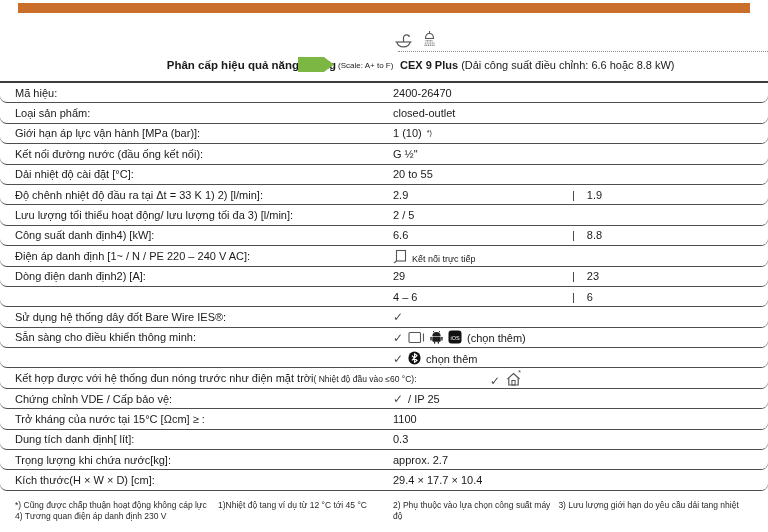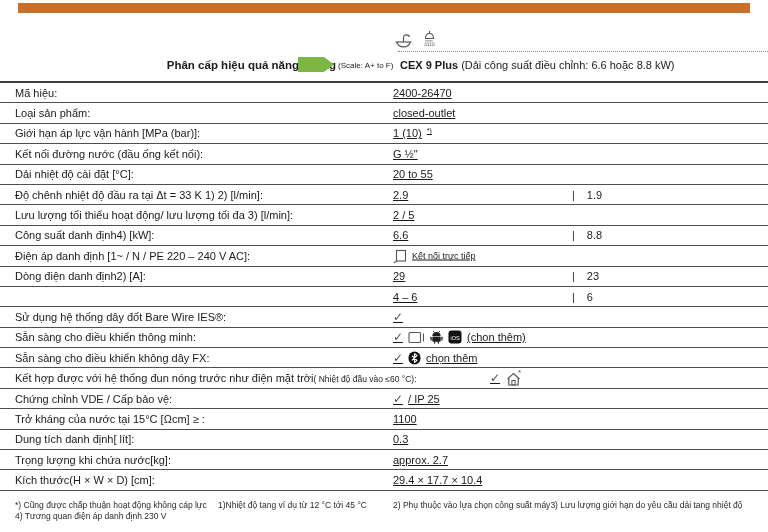--- a/index.html
+++ b/index.html
@@ -8,36 +8,36 @@
   .topbar{position:absolute;left:18px;top:3px;width:732px;height:10px;}
   .hdr-icons{position:absolute;left:394px;top:29px;display:flex;gap:8px;align-items:flex-end;height:22px;}
   .dotted-sep{position:absolute;left:398px;top:51px;width:370px;border-top:1px dotted #8a8a8a;}
   .eff-label{position:absolute;left:0;top:59px;width:336px;text-align:right;font-size:11.5px;font-weight:bold;white-space:nowrap;}
   .arrow{position:absolute;left:298px;top:57px;width:36px;height:15px;
          clip-path:polygon(0 0,72% 0,100% 50%,72% 100%,0 100%);}
   .scale-note{position:absolute;left:338px;top:61px;font-size:8px;white-space:nowrap;}
   .product{position:absolute;left:400px;top:59px;font-size:11px;white-space:nowrap;}
   .product b{font-weight:bold;}
   .spec-table{position:absolute;left:0;top:81px;width:768px;border-top:2px solid #3c3c3c;}
-  .row{position:relative;height:20.4px;border-bottom:1px solid #4f4f4f;box-sizing:border-box;}
+  .row{position:relative;height:20.4px;border-bottom:1px solid #4f4f4f;box-sizing:border-box;border-radius:7px;}
   .lbl{position:absolute;left:15px;top:50%;transform:translateY(-50%);font-size:11px;white-space:nowrap;}
   .lbl-sm{font-size:8.5px;}
   .val{position:absolute;left:393px;top:50%;transform:translateY(-50%);font-size:11px;
-       display:flex;align-items:center;gap:5px;white-space:nowrap;text-decoration:underline;}
+       display:flex;align-items:flex-end;gap:5px;white-space:nowrap;}
   .col2{position:absolute;left:572px;top:50%;transform:translateY(-50%);font-size:11px;display:flex;align-items:center;}
   .pipe{margin-right:12px;color:#333;}
   .seg-sup{font-size:7px;vertical-align:super;position:relative;top:-3px;}
   .seg-small{font-size:9px;}
   .seg-check{font-family:"DejaVu Sans", sans-serif;font-size:12px;color:#4a4a4a;line-height:1;}
   .seg-icon{display:inline-flex;align-items:center;line-height:0;}
   .footnotes{position:absolute;left:0;top:500px;width:768px;font-size:8.5px;line-height:11px;color:#2a2a2a;}
   .fn1{position:absolute;left:15px;width:200px;}
   .fn2{position:absolute;left:218px;width:175px;}
   .fn3{position:absolute;left:393px;width:356px;}
-  .fn3 .fn-item{margin-right:0;}
+  .fn3 .fn-item{margin-right:8px;}
 </style>
 </head>
 <body>
 
 <div class="page">
   <div class="topbar" style="background: rgb(201, 110, 43);"></div>
 
   <div class="hdr-icons">
       <span class="seg-icon">
         <svg width="19" height="21" viewBox="0 0 19 21">
@@ -196,21 +196,20 @@
           <span class="seg-icon">
             <svg width="14" height="14" viewBox="0 0 14 14">
               <rect x="0.5" y="0.5" width="13" height="13" rx="3" fill="#111"></rect>
               <text x="7" y="9.5" font-size="5.5" fill="#fff" text-anchor="middle" font-family="Liberation Sans, sans-serif">iOS</text>
             </svg>
           </span>
           <span>(chọn thêm)</span>
         </span>
       </div>
       <div class="row">
-        <span class="lbl">Sẵn sàng cho điều khiển không dây FX:</span>
         <span class="val">
           <span class="seg-check">✓</span>
           <span class="seg-icon">
             <svg width="13" height="14" viewBox="0 0 13 14">
               <rect x="0.5" y="0.5" width="12" height="13" rx="6" fill="#111"></rect>
               <path d="M3.9 4.7 L9 9.5 L6.5 11.4 V2.6 L9 4.5 L3.9 9.3" fill="none" stroke="#fff" stroke-width="1.1" stroke-linejoin="round"></path>
             </svg>
           </span>
           <span>chọn thêm</span>
         </span>

